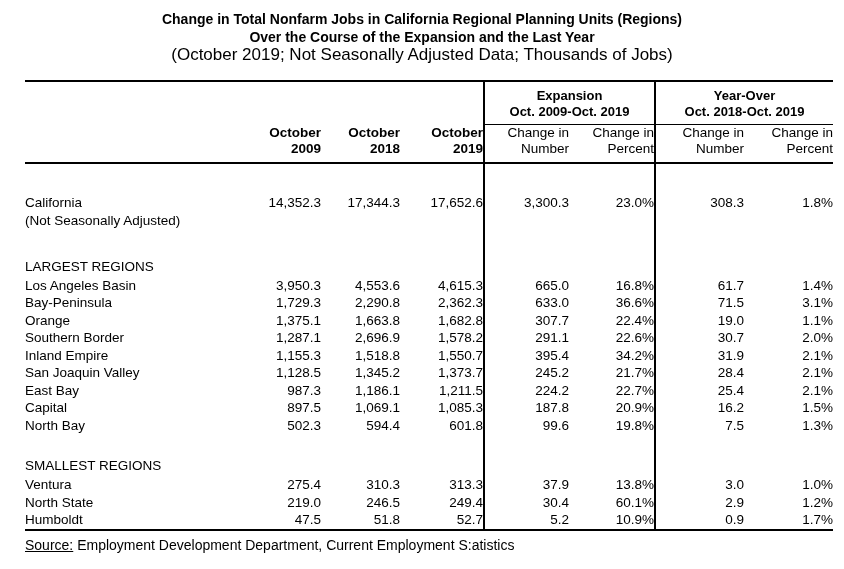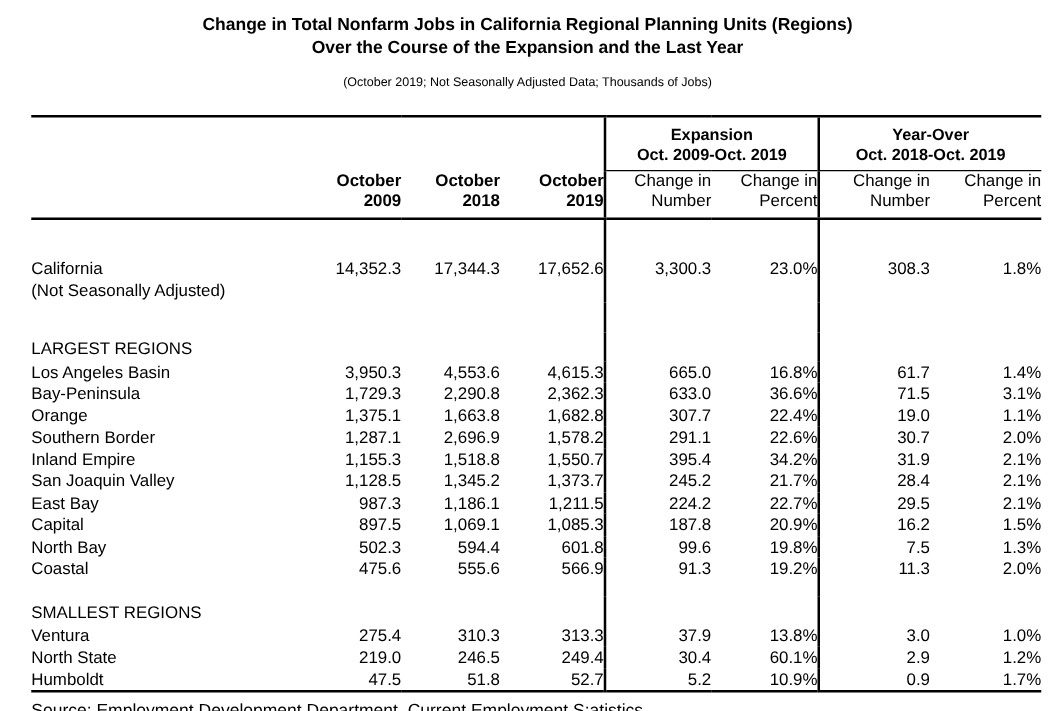--- a/index.html
+++ b/index.html
@@ -7,21 +7,21 @@
     width: 844px; height: 569px;
     background: #ffffff; color: #000000;
     font-family: "Liberation Sans", sans-serif;
     overflow: hidden;
   }
   .page { width: 844px; height: 569px; position: relative; }
 
   
   .titles { text-align: center; padding-top: 10px; }
   .title-main { font-size: 14px; font-weight: bold; line-height: 18px; }
-  .title-sub  { font-size: 10px; font-weight: normal; line-height: 17px; margin-top: 12px; }
+  .title-sub  { font-size: 17px; font-weight: normal; line-height: 17px; }
 
   
   table.jobs {
     border-collapse: collapse;
     table-layout: fixed;
     width: 808px;
     margin: 17px 0 0 25px;
     border-bottom: 2px solid #000;
   }
   table.jobs td, table.jobs th { padding: 0; margin: 0; white-space: nowrap; font-weight: normal; }
@@ -229,21 +229,21 @@
           <td class="c7">28.4</td>
           <td class="c8">2.1%</td>
         </tr>
         <tr class="data">
           <td class="c1">East Bay</td>
           <td class="c2">987.3</td>
           <td class="c3">1,186.1</td>
           <td class="c4">1,211.5</td>
           <td class="c5">224.2</td>
           <td class="c6">22.7%</td>
-          <td class="c7">29.5</td>
+          <td class="c7">25.4</td>
           <td class="c8">2.1%</td>
         </tr>
         <tr class="data">
           <td class="c1">Capital</td>
           <td class="c2">897.5</td>
           <td class="c3">1,069.1</td>
           <td class="c4">1,085.3</td>
           <td class="c5">187.8</td>
           <td class="c6">20.9%</td>
           <td class="c7">16.2</td>
@@ -251,30 +251,20 @@
         </tr>
         <tr class="data">
           <td class="c1">North Bay</td>
           <td class="c2">502.3</td>
           <td class="c3">594.4</td>
           <td class="c4">601.8</td>
           <td class="c5">99.6</td>
           <td class="c6">19.8%</td>
           <td class="c7">7.5</td>
           <td class="c8">1.3%</td>
-        </tr>
-        <tr class="data">
-          <td class="c1">Coastal</td>
-          <td class="c2">475.6</td>
-          <td class="c3">555.6</td>
-          <td class="c4">566.9</td>
-          <td class="c5">91.3</td>
-          <td class="c6">19.2%</td>
-          <td class="c7">11.3</td>
-          <td class="c8">2.0%</td>
         </tr>
         <tr class="spacer">
           <td class="c1"></td>
           <td class="c2"></td>
           <td class="c3"></td>
           <td class="c4"></td>
           <td class="c5"></td>
           <td class="c6"></td>
           <td class="c7"></td>
           <td class="c8"></td>

